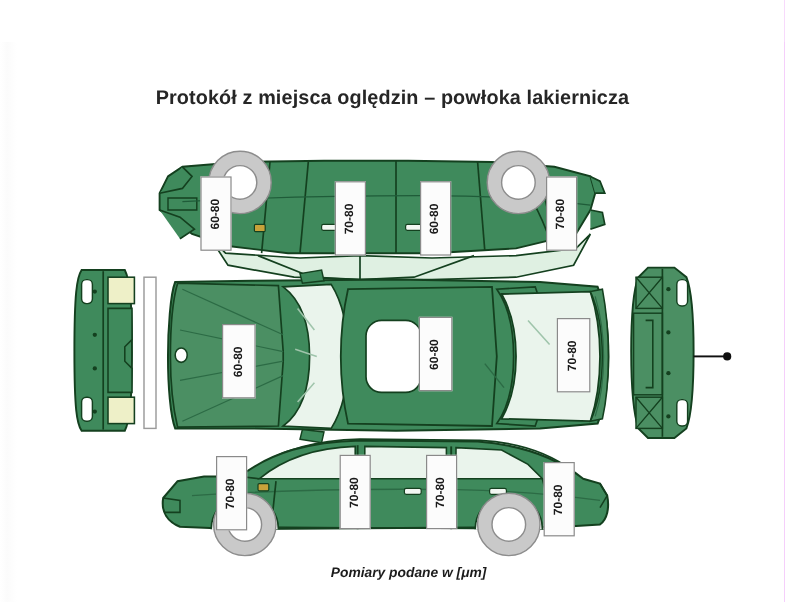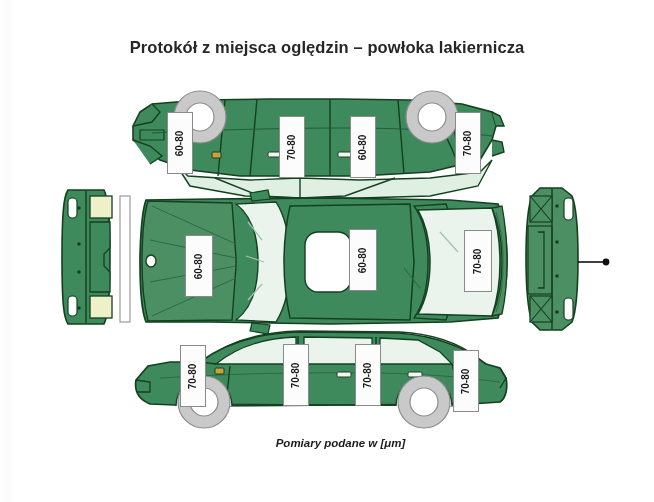--- a/index.html
+++ b/index.html
@@ -3,21 +3,21 @@
 <meta charset="utf-8">
 <style>
   html,body{margin:0;padding:0;}
   body{
     width:654px;height:502px;
     background:#ffffff;
     font-family:"Liberation Sans", sans-serif;
     overflow:hidden;
     position:relative;
   }
-  #stage{position:absolute;inset:0;background:#d946ef;}
+  #stage{position:absolute;inset:0;background:#d946ef;margin-top:35px;}
   
   #bands{position:absolute;inset:0;pointer-events:none;
     background:linear-gradient(90deg,#ffffff 0px,#fbfbfb 6px,#ffffff 14px,#ffffff 100%);}
   .title{
     position:absolute;left:0;right:0;top:38px;
     text-align:center;
     font-size:16.5px;font-weight:bold;color:#262626;
     letter-spacing:.1px;
   }
   .caption{

